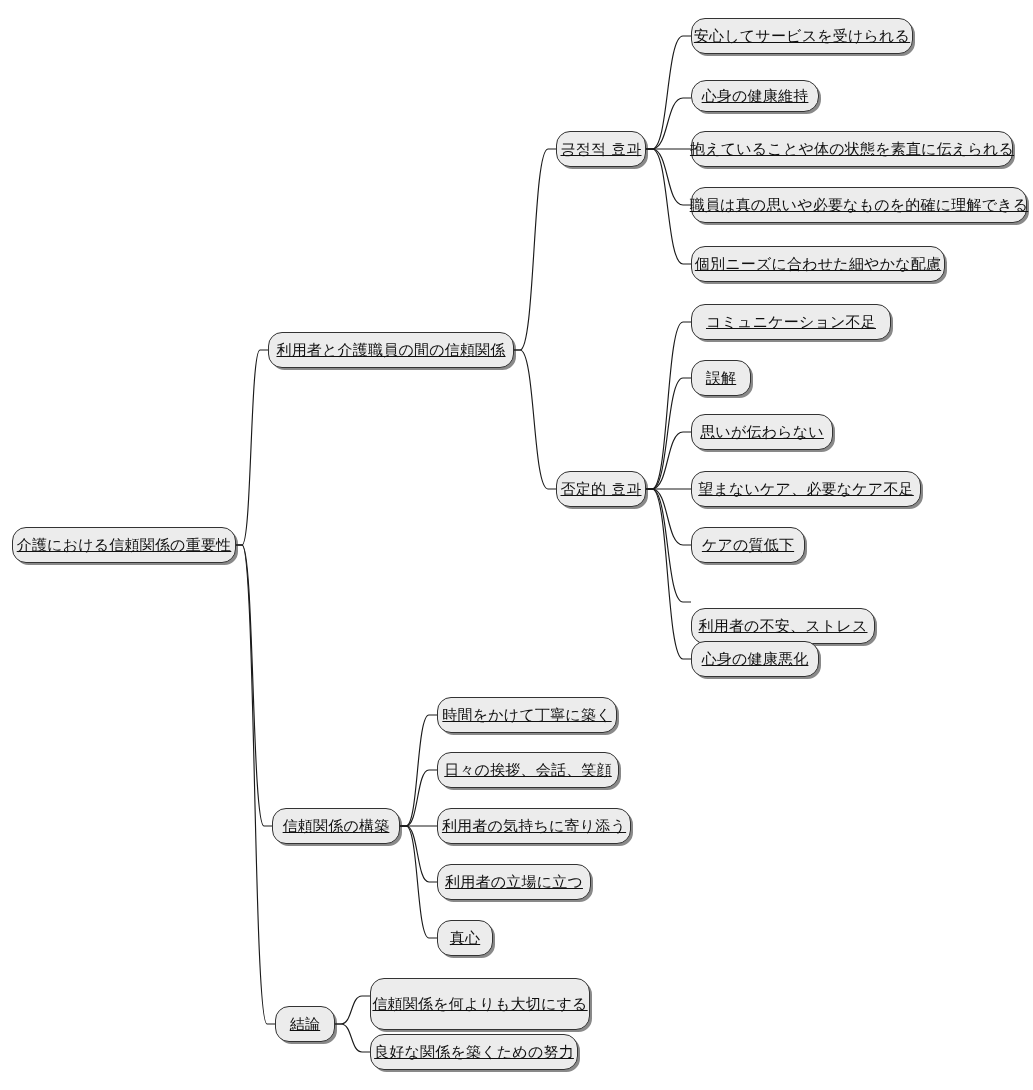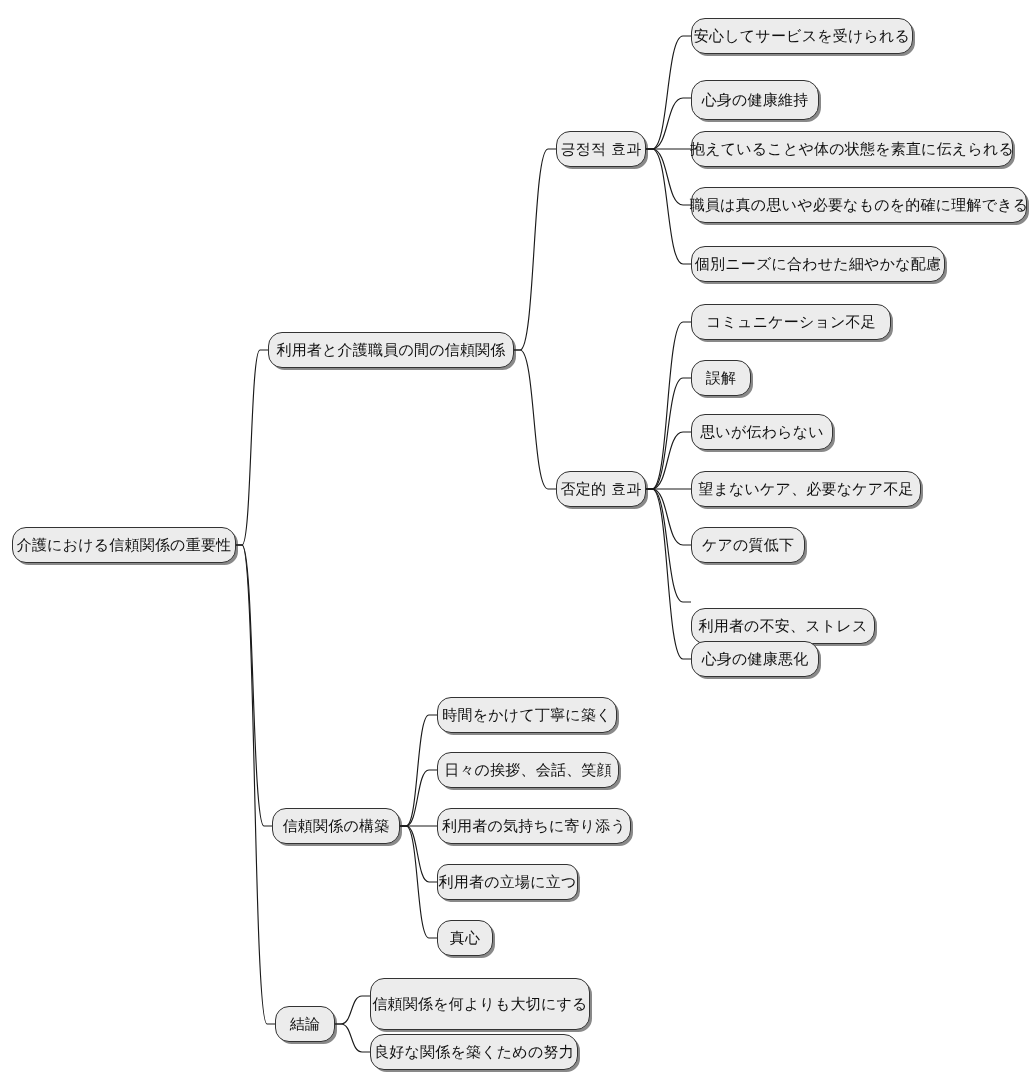--- a/index.html
+++ b/index.html
@@ -40,20 +40,21 @@
     background: #ececec;
     border: 1.5px solid #333333;
     border-radius: 14px;
     box-shadow: 2.5px 2.5px 0 -0.5px rgba(40,40,40,0.55);
     color: #101010;
     font-size: 15px;
     line-height: 1;
     white-space: nowrap;
     letter-spacing: 0.2px;
     padding: 0 10px;
+    text-decoration: underline;
   }
   .node.root {
     font-size: 15px;
   }
 </style>
 </head>
 <body>
 
 <div id="canvas">
   <svg id="edges" viewBox="0 0 1033 1090" width="1033" height="1090">
@@ -97,21 +98,21 @@
       </div>
       <div class="node" style="left: 556px; top: 131px; width: 90px; height: 36px;">
         <span>긍정적 효과</span>
       </div>
       <div class="node" style="left: 556px; top: 471px; width: 90px; height: 36px;">
         <span>否定的 효과</span>
       </div>
       <div class="node" style="left: 691px; top: 18px; width: 222px; height: 36px;">
         <span>安心してサービスを受けられる</span>
       </div>
-      <div class="node" style="left: 691px; top: 80px; width: 128px; height: 40px; border-radius: 15px;">
+      <div class="node" style="left: 691px; top: 80px; width: 128px; height: 32px; border-radius: 15px;">
         <span>心身の健康維持</span>
       </div>
       <div class="node" style="left: 691px; top: 131px; width: 322px; height: 36px;">
         <span>抱えていることや体の状態を素直に伝えられる</span>
       </div>
       <div class="node" style="left: 691px; top: 187px; width: 336px; height: 36px;">
         <span>職員は真の思いや必要なものを的確に理解できる</span>
       </div>
       <div class="node" style="left: 691px; top: 246px; width: 254px; height: 36px;">
         <span>個別ニーズに合わせた細やかな配慮</span>
@@ -139,21 +140,21 @@
       </div>
       <div class="node" style="left: 437px; top: 697px; width: 180px; height: 36px;">
         <span>時間をかけて丁寧に築く</span>
       </div>
       <div class="node" style="left: 437px; top: 752px; width: 182px; height: 36px;">
         <span>日々の挨拶、会話、笑顔</span>
       </div>
       <div class="node" style="left: 437px; top: 808px; width: 194px; height: 36px;">
         <span>利用者の気持ちに寄り添う</span>
       </div>
-      <div class="node" style="left: 437px; top: 864px; width: 141px; height: 36px; border-radius: 11px;">
+      <div class="node" style="left: 437px; top: 864px; width: 154px; height: 36px;">
         <span>利用者の立場に立つ</span>
       </div>
       <div class="node" style="left: 437px; top: 920px; width: 56px; height: 36px;">
         <span>真心</span>
       </div>
       <div class="node" style="left: 370px; top: 978px; width: 220px; height: 52px;">
         <span>信頼関係を何よりも大切にする</span>
       </div>
       <div class="node" style="left: 370px; top: 1034px; width: 208px; height: 36px;">
         <span>良好な関係を築くための努力</span>

